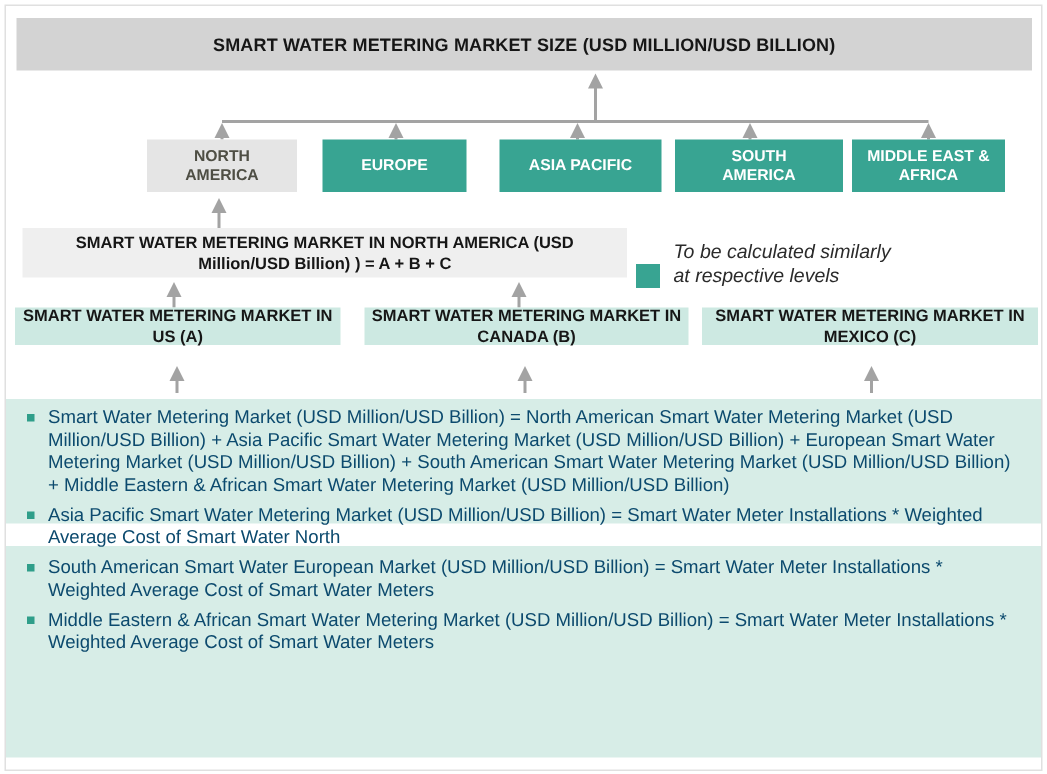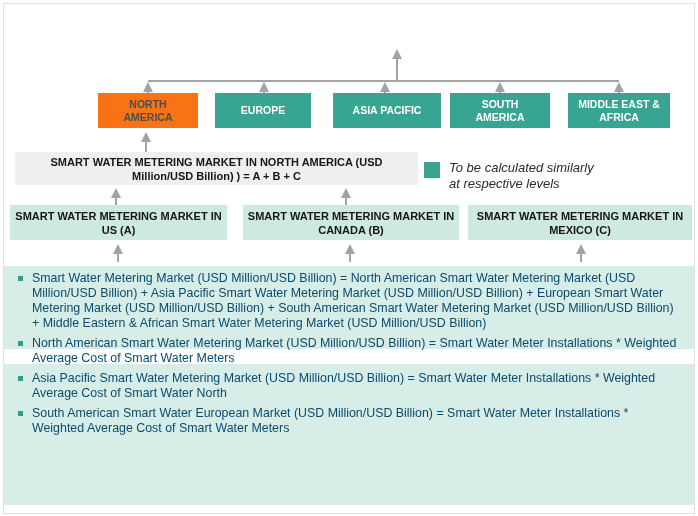--- a/index.html
+++ b/index.html
@@ -7,32 +7,32 @@
         font-family:"Liberation Sans",sans-serif;overflow:hidden;}
   #frame{position:absolute;left:3px;top:3px;width:690px;height:509px;
          border:1px solid #e0e0e0;pointer-events:none;}
   .abs{position:absolute;box-sizing:border-box;}
   .box{display:flex;align-items:center;justify-content:center;text-align:center;
        font-weight:bold;white-space:pre-line;}
   #title-bar{left:11px;top:12px;width:677px;height:35px;background:#d3d3d3;
              color:#161616;font-size:12px;letter-spacing:.1px;}
   .region{top:93px;height:35px;background:#38a492;color:#ffffff;
           font-size:10.5px;line-height:13px;}
-  .region.na{background:#f97316;color:#4e4e44;}
+  .region.na{background:#e5e5e5;color:#4e4e44;}
   #region-na{left:98px;width:100px;}
   #region-eu{left:215px;width:96px;}
   #region-ap{left:333px;width:108px;}
-  #region-sa{left:450px;width:100px;}
+  #region-sa{left:450px;width:112px;}
   #region-mea{left:568px;width:102px;}
   #na-formula-box{left:15px;top:152px;width:403px;height:33px;background:#efefef;
                   color:#161616;font-size:11px;line-height:14px;padding:0 6px;white-space:normal;}
-  #legend{left:424px;top:160px;display:flex;align-items:flex-start;}
+  #legend{left:424px;top:160px;display:flex;align-items:flex-end;}
   #legend-swatch{width:16px;height:16px;background:#38a492;margin-right:9px;margin-top:2px;}
   #legend-text{font-style:italic;font-size:13px;line-height:16px;color:#2b2b2b;white-space:pre-line;}
-  .country{top:205px;height:35px;background:#cde9e2;color:#161616;
+  .country{top:205px;height:25px;background:#cde9e2;color:#161616;
            font-size:11px;line-height:14px;}
   #country-us{left:10px;width:217px;}
   #country-ca{left:243px;width:216px;}
   #country-mx{left:468px;width:224px;}
   #formula-section{left:4px;top:266px;width:690px;height:239px;background:#d7ede7;}
   #white-band{position:absolute;left:0;top:83px;width:100%;height:15px;background:#ffffff;}
   #formula-list{position:absolute;left:0;top:0;width:100%;padding:5px 14px 0 14px;box-sizing:border-box;}
   .bullet-row{display:flex;margin-bottom:5px;}
   .bullet-sq{flex:0 0 auto;width:5px;height:5px;background:#2f9e8a;margin:5px 9px 0 0;}
   .bullet-text{font-size:12.4px;line-height:15px;color:#0c4a6e;max-width:655px;}
@@ -73,20 +73,21 @@
 
       <line x1="118" y1="262" x2="118" y2="253"></line>
       <path d="M118,244 L113,254 L123,254 Z" stroke="none"></path>
       <line x1="350" y1="262" x2="350" y2="253"></line>
       <path d="M350,244 L345,254 L355,254 Z" stroke="none"></path>
       <line x1="581" y1="262" x2="581" y2="253"></line>
       <path d="M581,244 L576,254 L586,254 Z" stroke="none"></path>
     </g>
   </svg>
 
+  <div class="abs box" id="title-bar">SMART WATER METERING MARKET SIZE (USD MILLION/USD BILLION)</div>
 
   <div class="abs box region na" id="region-na">NORTH
 AMERICA</div>
   <div class="abs box region" id="region-eu">EUROPE</div>
   <div class="abs box region" id="region-ap">ASIA PACIFIC</div>
   <div class="abs box region" id="region-sa">SOUTH
 AMERICA</div>
   <div class="abs box region" id="region-mea">MIDDLE EAST &amp;
 AFRICA</div>
 
@@ -107,25 +108,25 @@
 
   <div class="abs" id="formula-section">
     <div id="white-band"></div>
     <div id="formula-list">
       <div class="bullet-row">
         <span class="bullet-sq"></span>
         <span class="bullet-text">Smart Water Metering Market (USD Million/USD Billion) = North American Smart Water Metering Market (USD Million/USD Billion) + Asia Pacific Smart Water Metering Market (USD Million/USD Billion) + European Smart Water Metering Market (USD Million/USD Billion) + South American Smart Water Metering Market (USD Million/USD Billion) + Middle Eastern &amp; African Smart Water Metering Market (USD Million/USD Billion)</span>
       </div>
       <div class="bullet-row">
         <span class="bullet-sq"></span>
-        <span class="bullet-text">North American Smart Water Metering Market (USD Million/USD Billion) = Smart Water Meter Installations * Weighted Average Cost of Smart Water Meters</span>
-      </div>
-      <div class="bullet-row">
-        <span class="bullet-sq"></span>
         <span class="bullet-text">Asia Pacific Smart Water Metering Market (USD Million/USD Billion) = Smart Water Meter Installations * Weighted Average Cost of Smart Water North</span>
       </div>
       <div class="bullet-row">
         <span class="bullet-sq"></span>
         <span class="bullet-text">South American Smart Water European Market (USD Million/USD Billion) = Smart Water Meter Installations * Weighted Average Cost of Smart Water Meters</span>
       </div>
+      <div class="bullet-row">
+        <span class="bullet-sq"></span>
+        <span class="bullet-text">Middle Eastern &amp; African Smart Water Metering Market (USD Million/USD Billion) = Smart Water Meter Installations * Weighted Average Cost of Smart Water Meters</span>
+      </div>
     </div>
   </div>
 </div>
 
 </body></html>

